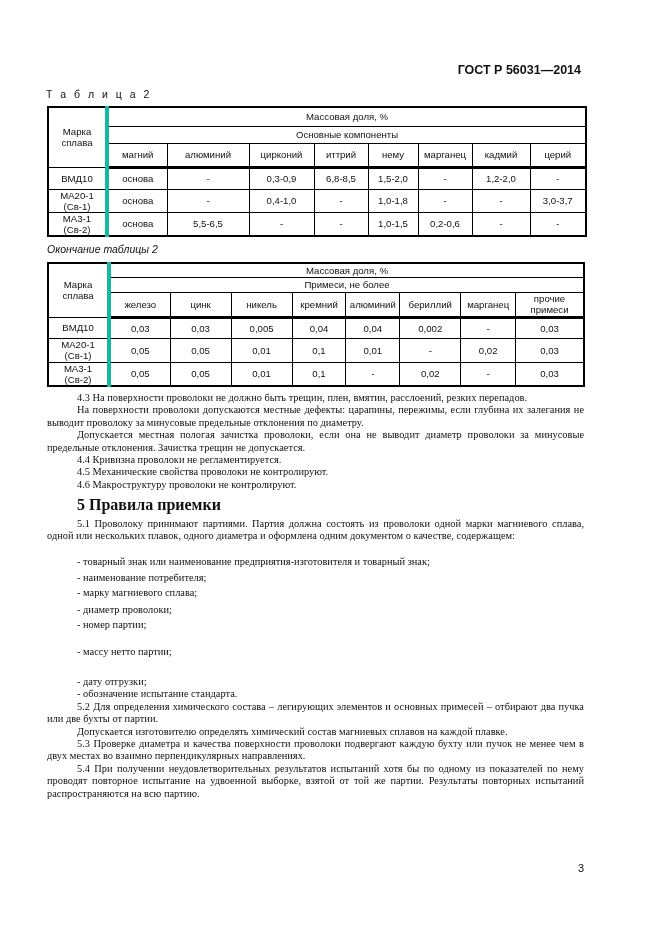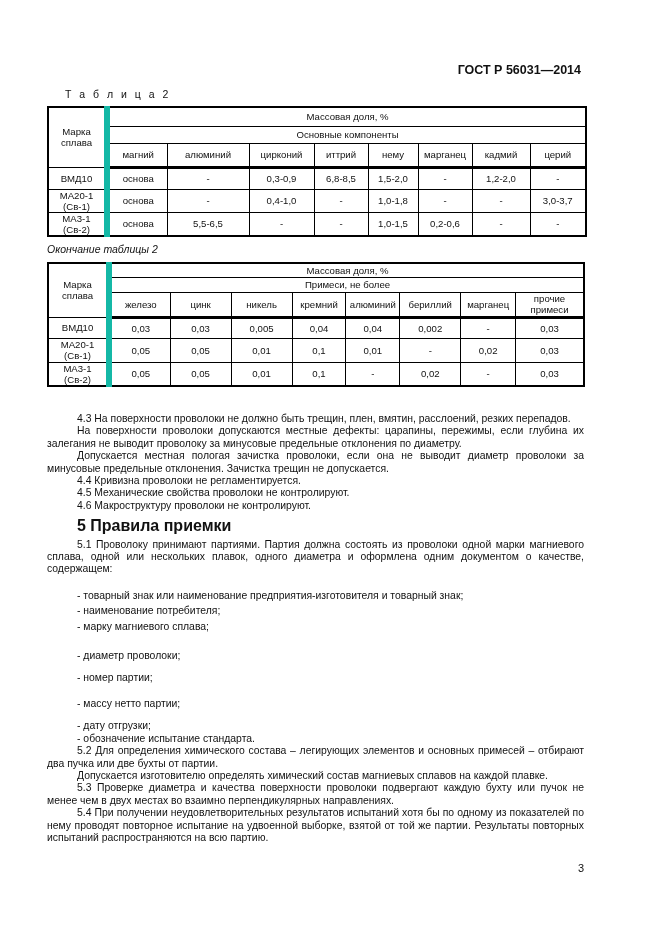--- a/index.html
+++ b/index.html
@@ -1,24 +1,24 @@
 <!DOCTYPE html>
 <html><head>
 <meta charset="utf-8">
 <style>
   html, body { margin: 0; padding: 0; background: #ffffff; }
   body { width: 661px; height: 935px; position: relative; font-family: "Liberation Sans", sans-serif; color: #111; overflow: hidden; }
   .page-header { position: absolute; top: 63px; right: 80px; font-weight: bold; font-size: 12.5px; }
-  .table-caption { position: absolute; left: 65px; top: 88px; font-size: 10.5px; letter-spacing: 2.5px; }
+  .table-caption { position: absolute; left: 46px; top: 88px; font-size: 10.5px; letter-spacing: 2.5px; }
   .table-caption-cont { position: absolute; left: 47px; top: 243px; font-size: 10.5px; font-style: italic; }
   table.gost { position: absolute; left: 47px; border-collapse: collapse; font-size: 9.6px; table-layout: fixed; }
   table.gost td { border: 1px solid #000; text-align: center; vertical-align: middle; padding: 0 2px; line-height: 11px; }
   table.gost { border: 2px solid #000; }
   table.gost tr.sep-bottom td { border-bottom: 3px solid #000; }
-  table.gost td.mark { border-right: 6px solid #14b8a6; }
+  table.gost td.mark { border-right: 4px solid #14b8a6; }
   #t1 { top: 106px; width: 538px; }
   #t2 { top: 262px; width: 538px; }
   .body-text { position: absolute; left: 47px; width: 537px; font-size: 10.4px; line-height: 12.4px; text-align: justify; }
   .body-text p { margin: 0; }
   .body-text p.ind { text-indent: 30px; }
   .body-text p.li { padding-left: 30px; text-indent: 0; }
   .section-title { font-weight: bold; font-size: 16px; margin: 8px 0 6px 30px !important; }
   .page-num { position: absolute; left: 578px; top: 862px; font-size: 11px; }
 </style>
 </head>
@@ -155,36 +155,36 @@
     <td>0,01</td>
     <td>0,1</td>
     <td>-</td>
     <td>0,02</td>
     <td>-</td>
     <td>0,03</td>
   </tr>
 </tbody>
   </table>
 
-<div class="body-text" style="top:413px;">
+<div class="body-text" style="top:392px;font-family:Liberation Serif, serif;">
   <p class="ind">4.3 На поверхности проволоки не должно быть трещин, плен, вмятин, расслоений, резких перепадов.</p>
   <p class="ind">На поверхности проволоки допускаются местные дефекты: царапины, пережимы, если глубина их залегания не выводит  проволоку за минусовые предельные отклонения по диаметру.</p>
   <p class="ind">Допускается местная пологая зачистка проволоки, если она не выводит диаметр проволоки за минусовые предельные отклонения. Зачистка трещин не допускается.</p>
   <p class="ind">4.4 Кривизна проволоки не регламентируется.</p>
   <p class="ind">4.5 Механические свойства проволоки не контролируют.</p>
   <p class="ind">4.6 Макроструктуру проволоки не контролируют.</p>
   <p class="section-title">5 Правила приемки</p>
   <p class="ind">5.1 Проволоку принимают партиями. Партия должна состоять из проволоки одной марки магниевого сплава, одной или нескольких плавок, одного диаметра и оформлена одним документом о качестве, содержащем:</p>
   <p class="li" style="margin-top:14px">- товарный знак или наименование предприятия-изготовителя и товарный знак;</p>
   <p class="li" style="margin-top:3px">- наименование потребителя;</p>
   <p class="li" style="margin-top:3px">- марку магниевого сплава;</p>
-  <p class="li" style="margin-top:17px">- диаметр проволоки;</p>
-  <p class="li" style="margin-top:9px">- номер партии;</p>
+  <p class="li" style="margin-top:4px">- диаметр проволоки;</p>
+  <p class="li" style="margin-top:3px">- номер партии;</p>
   <p class="li" style="margin-top:14px">- массу нетто партии;</p>
-  <p class="li" style="margin-top:10px">- дату отгрузки;</p>
+  <p class="li" style="margin-top:18px">- дату отгрузки;</p>
   <p class="li">- обозначение испытание стандарта.</p>
   <p class="ind">5.2 Для определения химического состава – легирующих элементов и основных примесей – отбирают два пучка или две бухты от партии.</p>
   <p class="ind">Допускается изготовителю определять химический состав магниевых сплавов на каждой плавке.</p>
   <p class="ind">5.3 Проверке диаметра и качества поверхности проволоки подвергают каждую бухту или пучок не менее чем в двух местах во взаимно перпендикулярных направлениях.</p>
   <p class="ind">5.4 При получении неудовлетворительных результатов испытаний хотя бы по одному из показателей по нему проводят повторное испытание на удвоенной выборке, взятой от той же партии. Результаты повторных испытаний распространяются на всю партию.</p>
 </div>
 
 <div class="page-num">3</div>
 
 </body></html>

